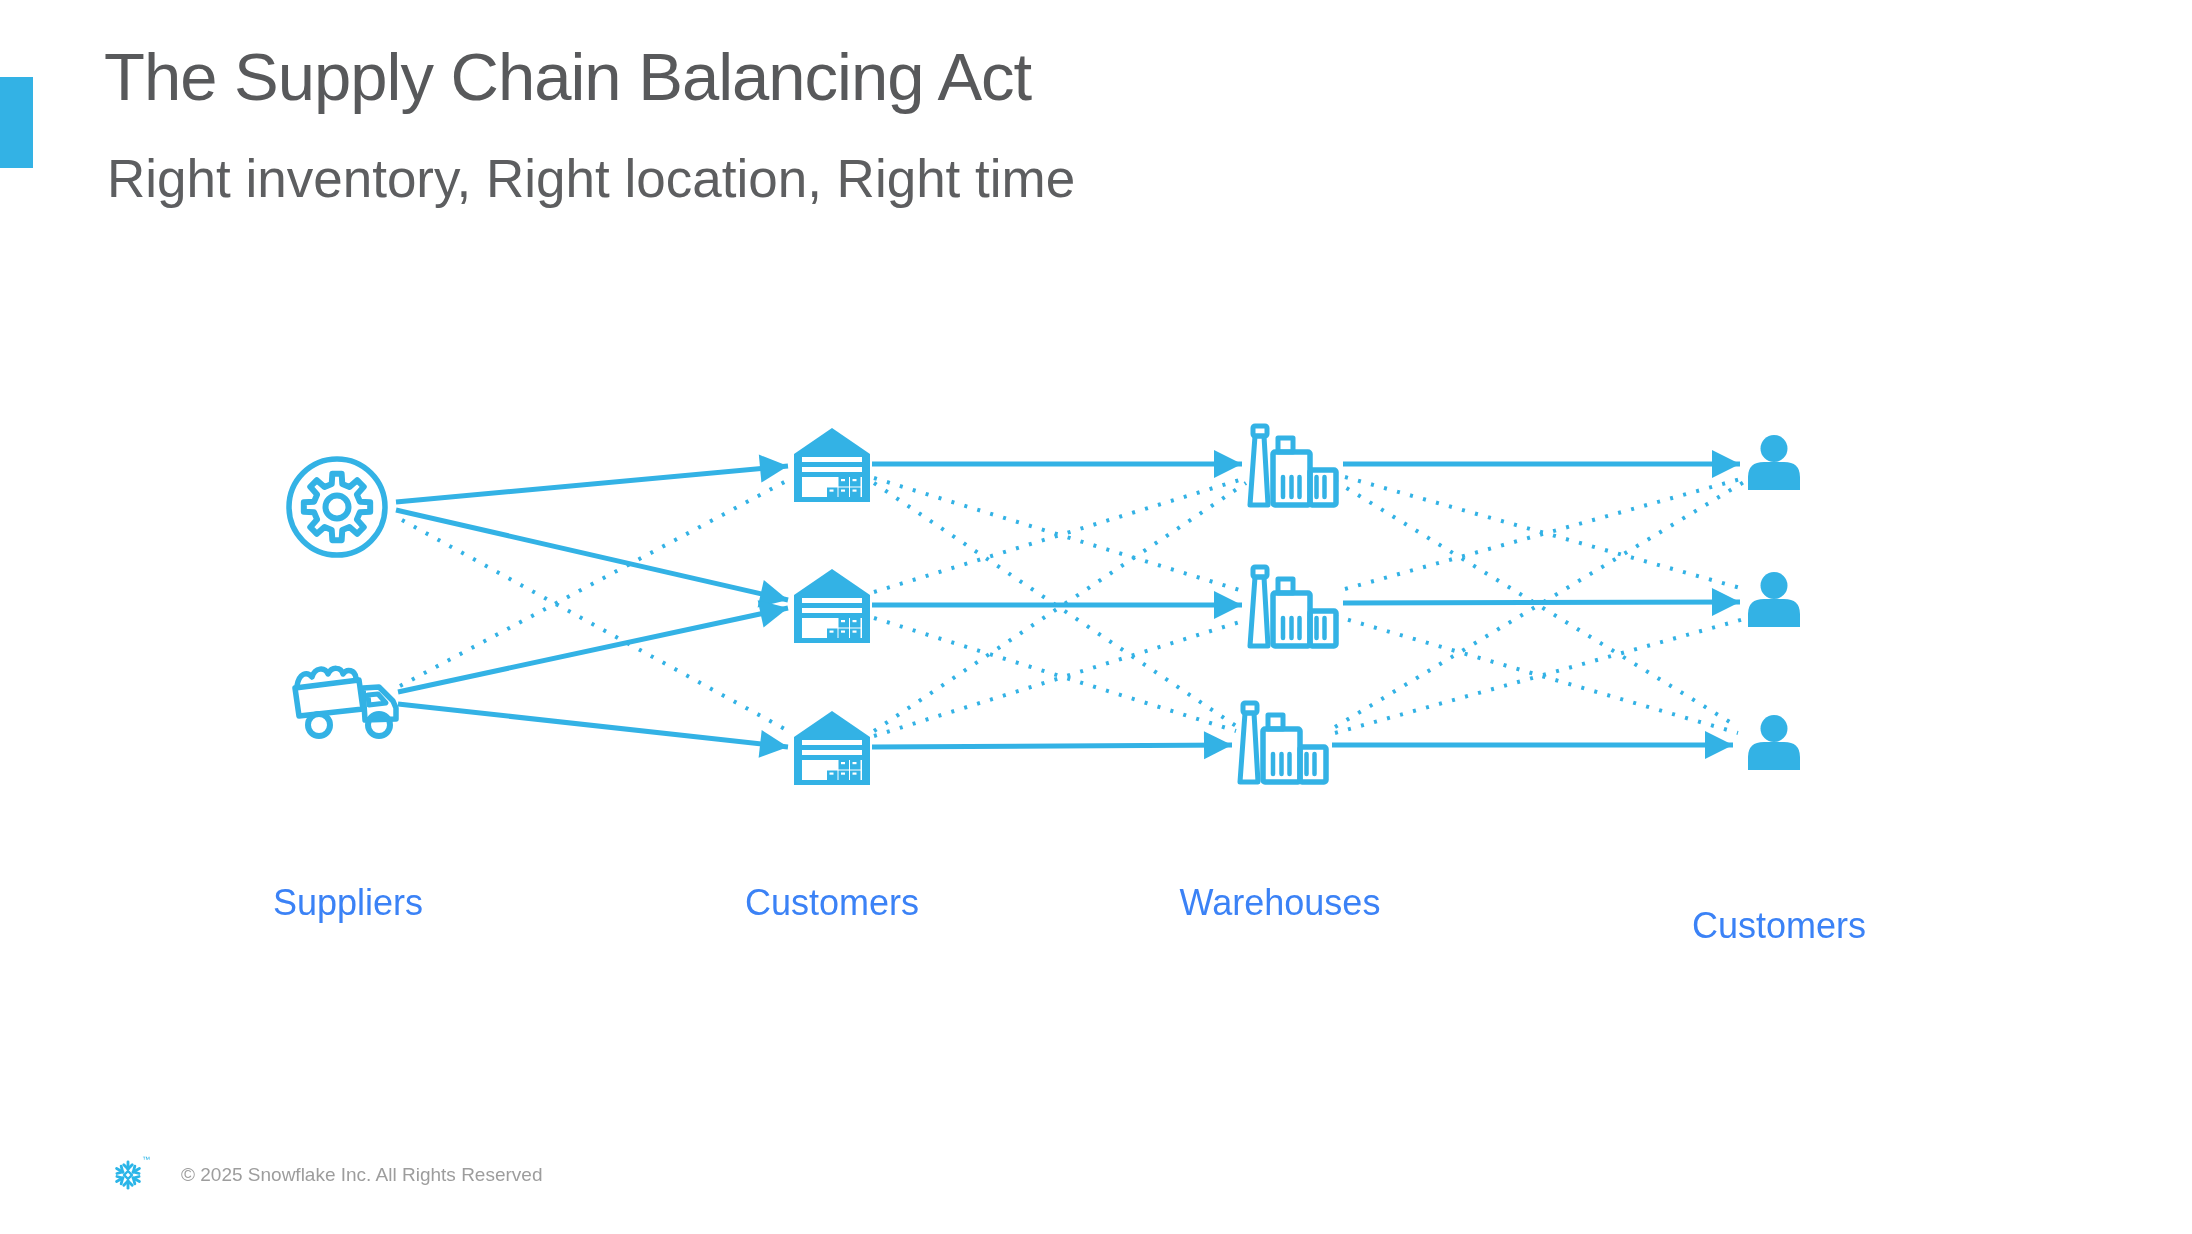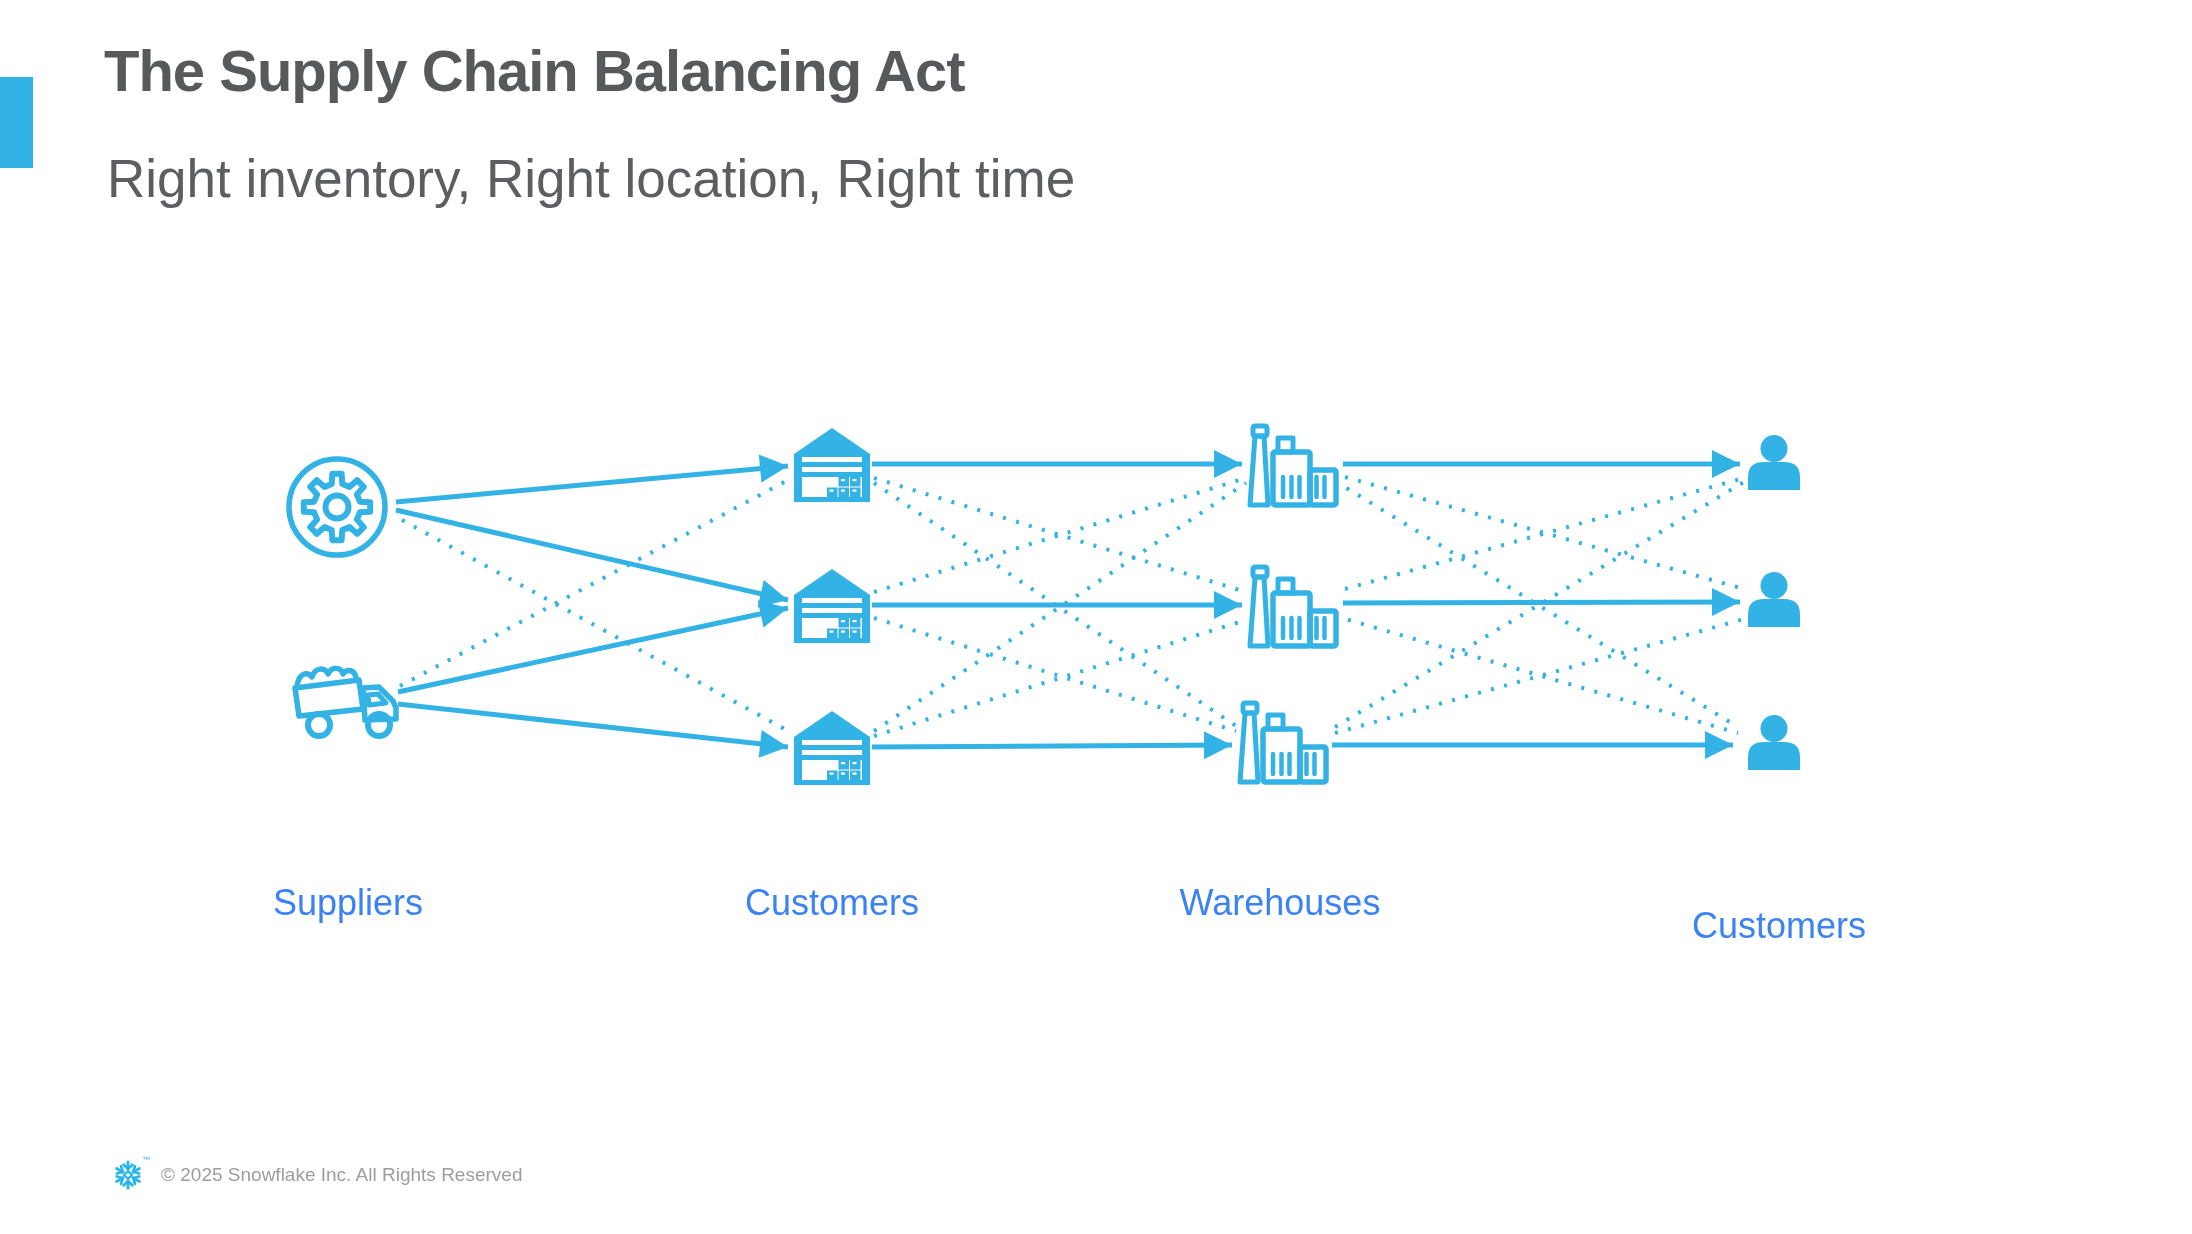--- a/index.html
+++ b/index.html
@@ -1,35 +1,35 @@
 <!DOCTYPE html>
 <html><head>
 <meta charset="utf-8">
 <style>
   html,body{margin:0;padding:0;background:#ffffff;}
   .slide{position:relative;width:2192px;height:1234px;background:#fff;overflow:hidden;
          font-family:"Liberation Sans",sans-serif;--accent:#33B2E5;--title:#58595B;}
   .accent-bar{position:absolute;left:0;top:77px;width:33px;height:91px;background:var(--accent);}
-  .title{position:absolute;left:104px;top:38px;font-size:58px;font-weight:bold;color:var(--title);
+  .title{position:absolute;left:104px;top:38px;font-size:67px;font-weight:normal;color:var(--title);
          letter-spacing:-1px;white-space:nowrap;line-height:1.15;}
   .subtitle{position:absolute;left:107px;top:148px;font-size:53px;font-weight:400;color:#5d5e60;
          white-space:nowrap;}
   .diagram-svg{position:absolute;left:0;top:0;}
   .edge{stroke:var(--accent);}
   .edge.solid{stroke-width:5;}
   .edge.dotted{stroke-width:4;stroke-dasharray:3 10.5;}
   .stroke-ic{stroke:var(--accent);fill:none;stroke-linejoin:round;stroke-linecap:round;}
   .fill-ic{fill:var(--accent);stroke:none;}
   .col-label{position:absolute;top:882px;transform:translateX(-50%);font-size:36px;font-weight:normal;
          color:#3b82f6;white-space:nowrap;}
   .lbl-0{left:348px;} .lbl-1{left:832px;} .lbl-2{left:1280px;} .lbl-3{left:1779px;margin-top:23px;}
   .footer{position:absolute;left:112px;top:1158px;display:flex;align-items:center;gap:17px;}
   .footer-logo{position:relative;width:32px;height:34px;}
   .logo-tm{position:absolute;right:-6px;top:-3px;font-size:8px;color:#2BB5E8;}
-  .footer-text{font-size:19px;color:#9d9d9d;white-space:nowrap;}
+  .footer-text{font-size:19px;color:#9d9d9d;white-space:nowrap;margin-left:20px;}
 </style>
 </head>
 <body>
 
 <div class="slide" style="--accent: #33B2E5; --title: #58595B;">
 
   <div class="accent-bar"></div>
   <div class="title">The Supply Chain Balancing Act</div>
   <div class="subtitle">Right inventory, Right location, Right time</div>
 

